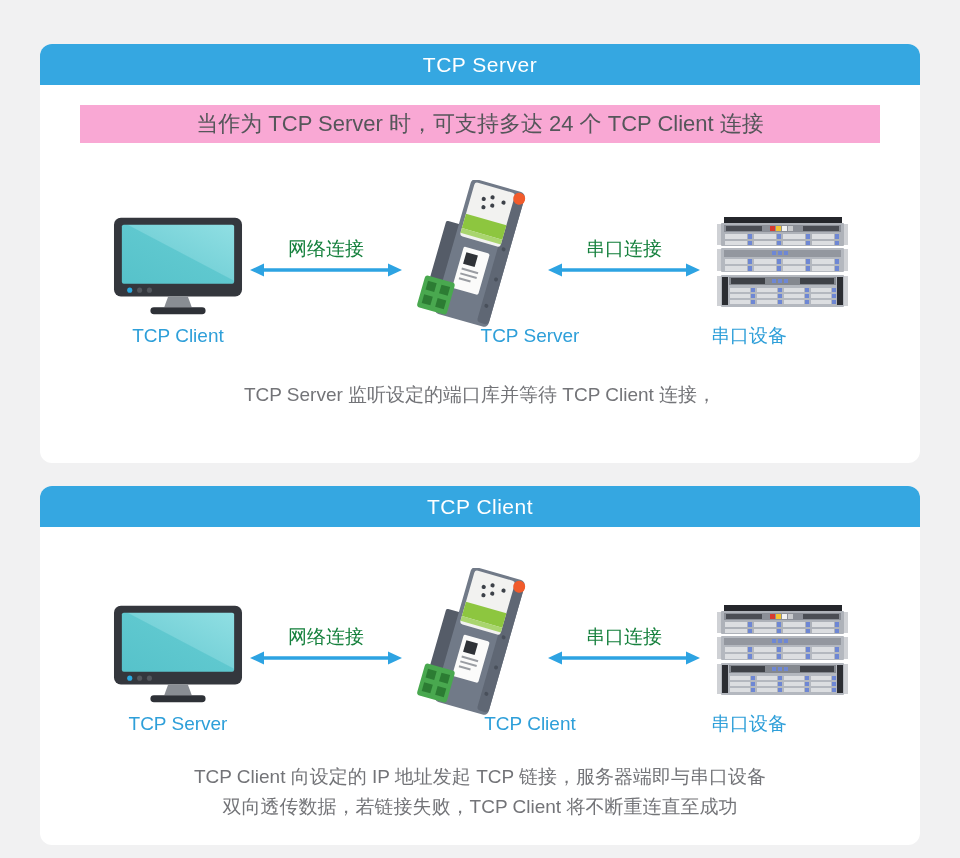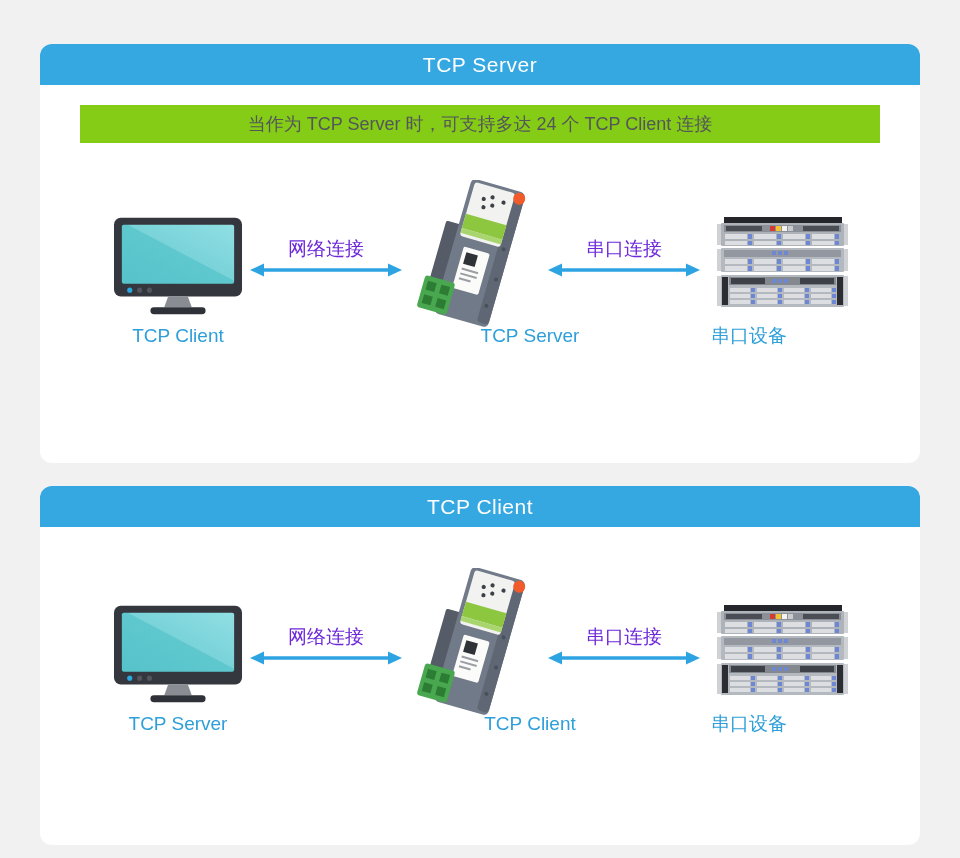--- a/index.html
+++ b/index.html
@@ -20,43 +20,43 @@
 
   .panel-header {
     height:41px; background:#35a7e1;
     border-radius:12px 12px 0 0;
     display:flex; align-items:center; justify-content:center;
     color:#ffffff; font-size:21px; font-weight:500; letter-spacing:.5px;
   }
 
   .banner {
     position:absolute; left:40px; top:61px; width:800px; height:38px;
-    background:#84cc16;
+    background:#f9a8d4;
     display:flex; align-items:center; justify-content:center;
-    color:#55565a; font-size:18px;
+    color:#55565a; font-size:22px;
   }
 
   .node-icon { position:absolute; }
   .panel .monitor { left:73px;  width:130px; height:100px; }
   .panel .device  { left:365px; width:142px; height:150px; }
   .panel .rack    { left:672px; width:140px; height:92px; }
 
   .panel-1 .monitor { top:172px; }
   .panel-1 .device  { top:136px; }
   .panel-1 .rack    { top:172px; }
   .panel-2 .monitor { top:118px; }
   .panel-2 .device  { top:82px;  }
   .panel-2 .rack    { top:118px; }
 
   .arrow-group { position:absolute; width:152px; text-align:center; }
   .panel .arrow-1 { left:210px; }
   .panel .arrow-2 { left:508px; }
   .panel-1 .arrow-group { top:194px; }
   .panel-2 .arrow-group { top:140px; }
-  .arrow-label { color:#6d28d9; font-size:19px; line-height:22px; margin-bottom:3px; }
+  .arrow-label { color:#15803d; font-size:19px; line-height:22px; margin-bottom:3px; }
   .arrow-glyph { display:block; width:152px; height:14px; }
 
   .node-label {
     position:absolute; width:160px; text-align:center;
     color:#2e9fd9; font-size:19px; line-height:24px;
   }
   .panel .label-left   { left:58px; }
   .panel .label-center { left:410px; }
   .panel .label-right  { left:629px; }
   .panel-1 .node-label { top:280px; }
@@ -266,20 +266,21 @@
       <svg class="arrow-glyph" viewBox="0 0 152 14">
           <use href="#sym-arrow"></use>
         </svg>
     </div>
 
     <div class="node-label label-left">TCP Client</div>
     <div class="node-label label-center">TCP Server</div>
     <div class="node-label label-right">串口设备</div>
 
     <div class="desc">
+      <div>TCP Server 监听设定的端口库并等待 TCP Client 连接，</div>
     </div>
   </section>
 
   <section class="panel panel-2">
     <header class="panel-header">
       <span>TCP Client</span>
     </header>
 
     <svg class="node-icon monitor" viewBox="0 0 132 100">
         <use href="#sym-monitor"></use>
@@ -302,16 +303,18 @@
       <svg class="arrow-glyph" viewBox="0 0 152 14">
           <use href="#sym-arrow"></use>
         </svg>
     </div>
 
     <div class="node-label label-left">TCP Server</div>
     <div class="node-label label-center">TCP Client</div>
     <div class="node-label label-right">串口设备</div>
 
     <div class="desc">
+      <div>TCP Client 向设定的 IP 地址发起 TCP 链接，服务器端即与串口设备</div>
+      <div>双向透传数据，若链接失败，TCP Client 将不断重连直至成功</div>
     </div>
   </section>
 
 </div>
 
 </body></html>

